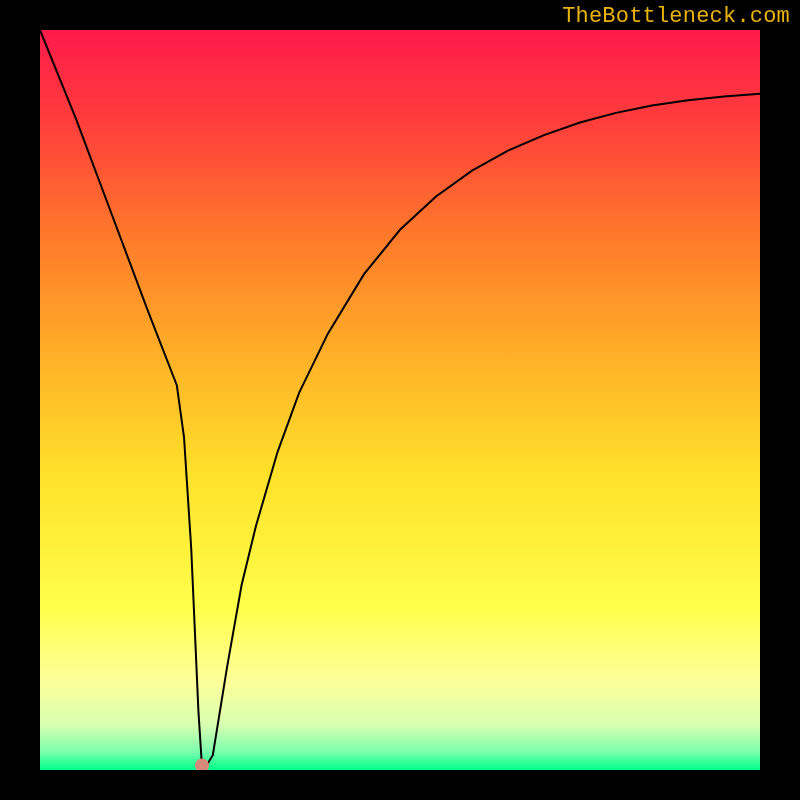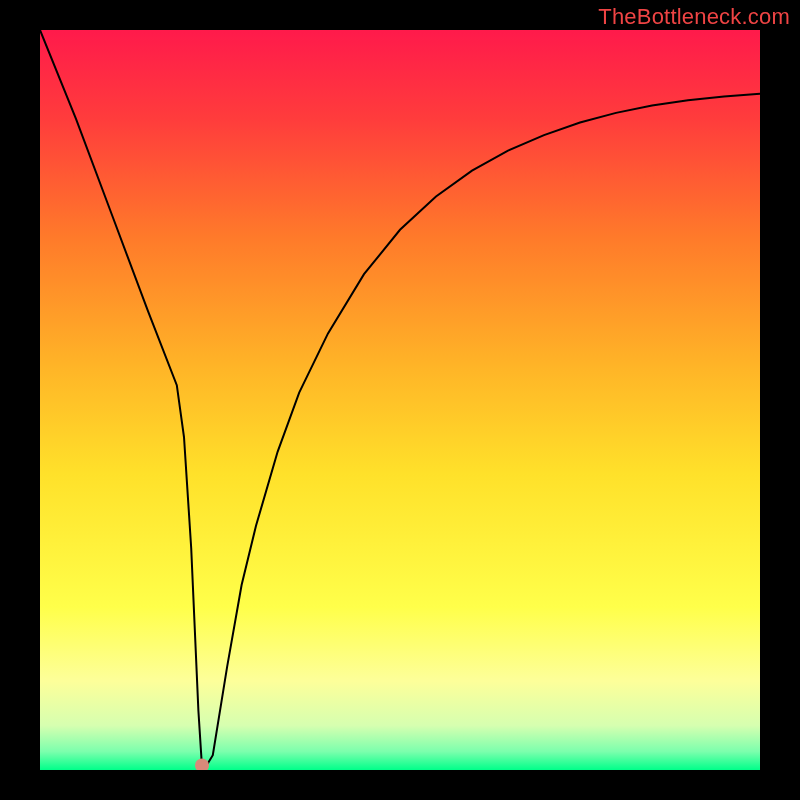--- a/index.html
+++ b/index.html
@@ -14,25 +14,26 @@
   .frame {
     position: relative;
     width: 800px;
     height: 800px;
     background: #000;
   }
   .attribution {
     position: absolute;
     top: 4px;
     right: 10px;
-    color: #ef4444;
+    color: #eab308;
     font-size: 22px;
     font-weight: 400;
     letter-spacing: 0.2px;
     z-index: 10;
+    font-family: Liberation Mono, monospace;
   }
   .plot-outer {
     position: absolute;
     left: 40px;
     top: 30px;
     width: 720px;
     height: 740px;
     background: #000;
   }
   svg.main {

